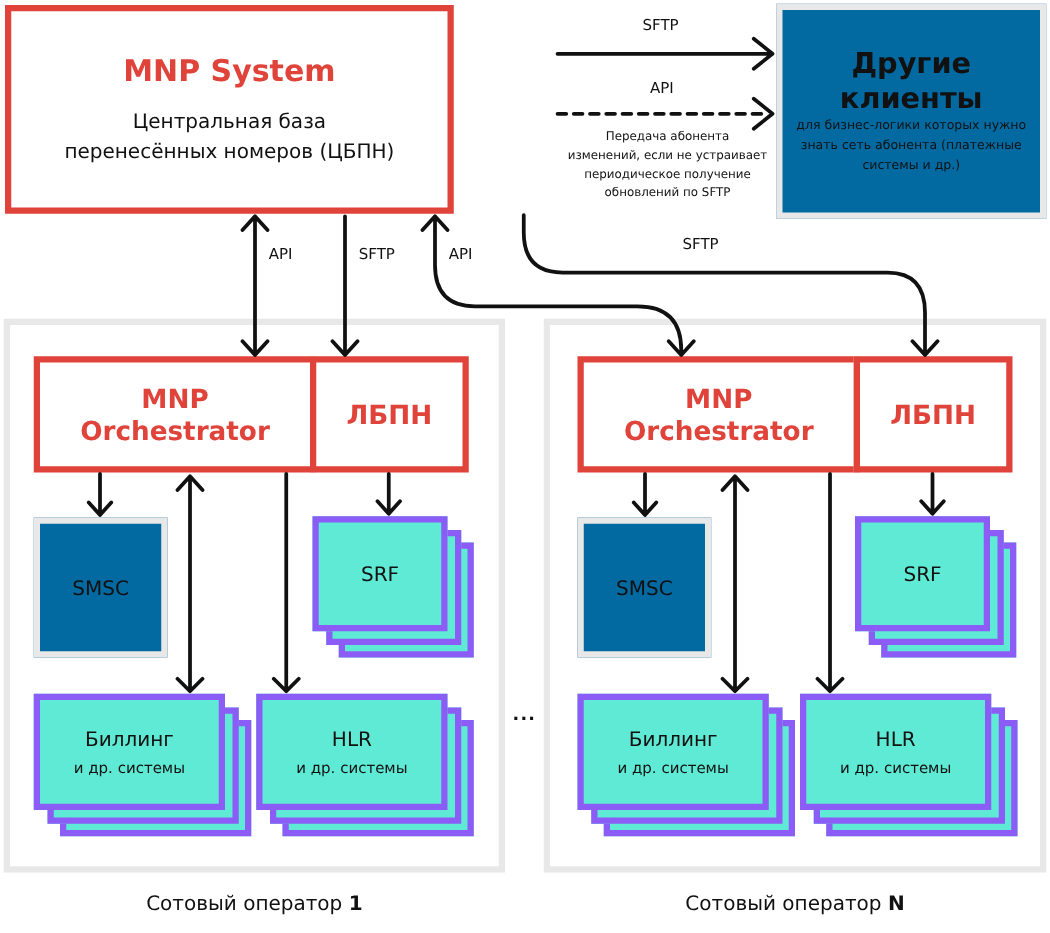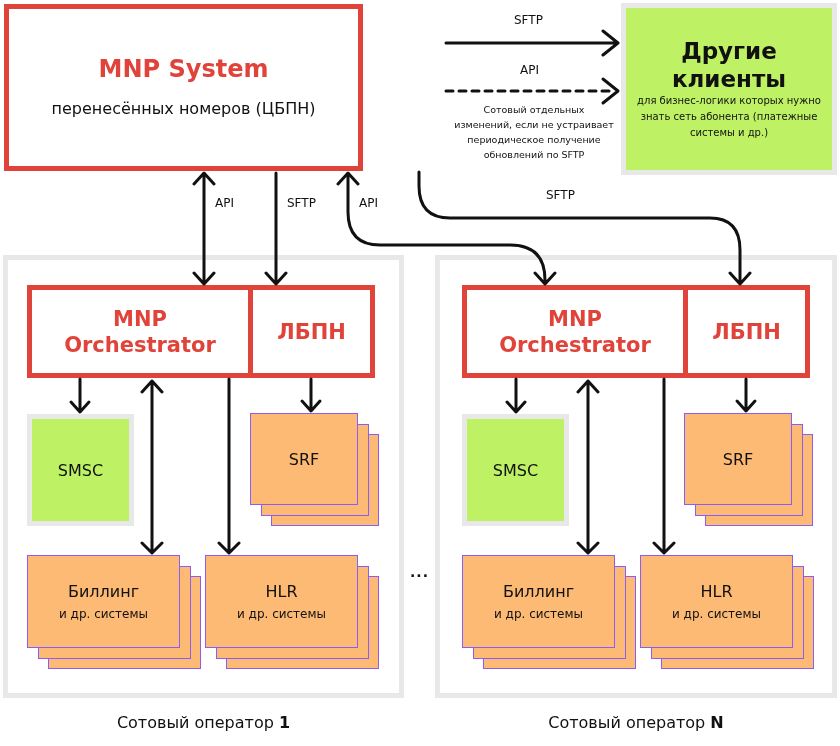--- a/index.html
+++ b/index.html
@@ -1,33 +1,34 @@
 <!DOCTYPE html>
 <html><head>
 <meta charset="utf-8">
 <style>
   html, body { margin:0; padding:0; background:#ffffff; }
   body { width:840px; height:746px; position:relative; overflow:hidden;
          font-family:"DejaVu Sans", "Liberation Sans", sans-serif; color:#111; }
   .abs { position:absolute; box-sizing:border-box; }
   .red-box { border:5px solid #e0433a; background:#fff; }
-  .gray-box { border:5px solid #e8e8e8; background:#bef264; }
+  .gray-box { border:5px solid #e8e8e8; background:#0369a1; }
   .gray-thin { border:5px solid #e8e8e8; background:#fff; }
   .center { display:flex; flex-direction:column; align-items:center; justify-content:center; text-align:center; }
   .red-title { color:#e0433a; font-weight:bold; }
   svg.overlay { position:absolute; left:0; top:0; width:840px; height:746px; pointer-events:none; }
   .lbl { position:absolute; font-size:12px; color:#111; white-space:nowrap; }
   .stack { position:absolute; }
-  .stack .layer { position:absolute; box-sizing:border-box; border:1px solid #8b5cf6; background:#fdba74; }
+  .stack .layer { position:absolute; box-sizing:border-box; border:5px solid #8b5cf6; background:#5eead4; }
 </style>
 </head>
 <body>
 
 <div class="abs red-box center" style="left:4px;top:4px;width:359px;height:167px;">
   <div class="red-title" style="font-size:24px;margin-bottom:14px;">MNP System</div>
+  <div style="font-size:16px;line-height:24px;">Центральная база</div>
   <div style="font-size:16px;line-height:24px;">перенесённых номеров (ЦБПН)</div>
 </div>
 
 <div class="abs gray-box center" style="left:621px;top:3px;width:216px;height:172px;">
   <div style="font-size:23px;font-weight:bold;line-height:28px;">Другие</div>
   <div style="font-size:23px;font-weight:bold;line-height:28px;">клиенты</div>
   <div style="font-size:10px;line-height:16px;">для бизнес-логики которых нужно</div>
   <div style="font-size:10px;line-height:16px;">знать сеть абонента (платежные</div>
   <div style="font-size:10px;line-height:16px;">системы и др.)</div>
 </div>
@@ -135,21 +136,21 @@
     <path d="M516 379 V411 M507 402 L516 412 L525 402"></path>
     <path d="M588 381 V552 M578 392 L588 381 L598 392 M578 543 L588 553 L598 543"></path>
     <path d="M664 379 V552 M654 543 L664 553 L674 543"></path>
     <path d="M746 379 V410 M737 401 L746 411 L755 401"></path>
   </g>
 </svg>
 
 <div class="lbl" style="left:514px;top:13px;">SFTP</div>
 <div class="lbl" style="left:520px;top:63px;">API</div>
 <div class="abs" style="left:452px;top:102px;width:164px;text-align:center;font-size:9.5px;line-height:15px;">
-  <div>Сотовый отдельных</div>
+  <div>Передача абонента</div>
   <div>изменений, если не устраивает</div>
   <div>периодическое получение</div>
   <div>обновлений по SFTP</div>
 </div>
 <div class="lbl" style="left:215px;top:196px;">API</div>
 <div class="lbl" style="left:287px;top:196px;">SFTP</div>
 <div class="lbl" style="left:359px;top:196px;">API</div>
 <div class="lbl" style="left:546px;top:188px;">SFTP</div>
 
 <div class="lbl" style="left:410px;top:564px;font-size:14px;font-weight:bold;letter-spacing:1px;">...</div>

